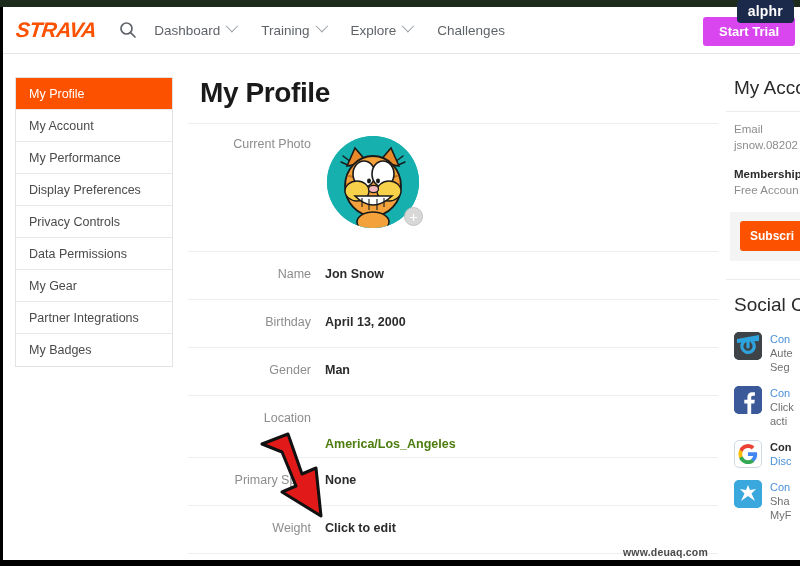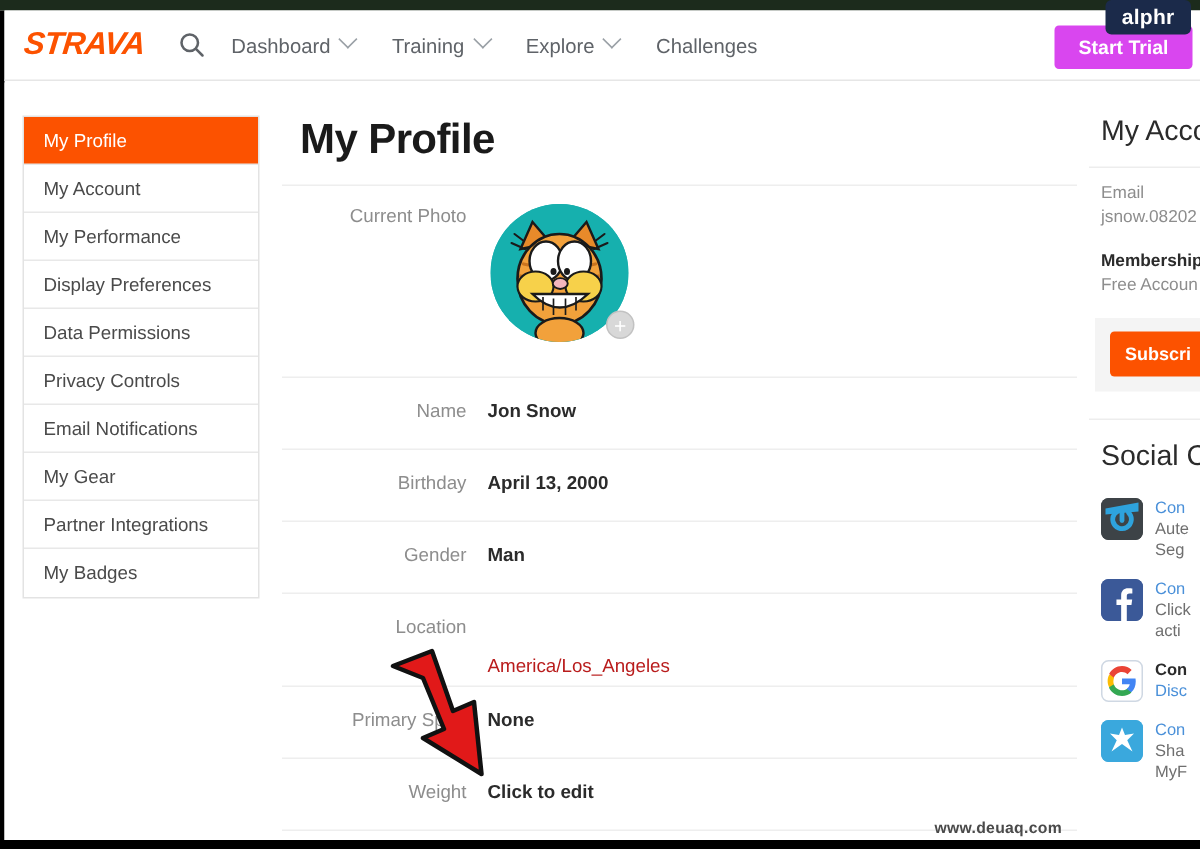--- a/index.html
+++ b/index.html
@@ -154,21 +154,21 @@
     padding-right: 14px;
     flex: none;
     line-height: 17px;
   }
   .f-value {
     color: #2b2b2b;
     font-size: 12.5px;
     font-weight: bold;
     line-height: 17px;
   }
-  .f-value.plain { font-weight: normal; color: #b91c1c; }
+  .f-value.plain { font-weight: bold; color: #4d7c0f; }
   .row-photo { min-height: 128px; padding-top: 12px; }
   .row-location { min-height: 62px; }
   .loc-stack { display: flex; flex-direction: column; gap: 12px; }
 
   
   .avatar-wrap { position: relative; width: 92px; height: 92px; margin-left: 2px; }
   .avatar {
     width: 92px; height: 92px;
     border-radius: 50%;
     background: #16b0ae;
@@ -304,23 +304,22 @@
 
   <div class="alphr-badge">alphr</div>
 
   <div class="page">
 
     <div class="side-nav">
       <div class="side-item active">My Profile</div>
       <div class="side-item">My Account</div>
       <div class="side-item">My Performance</div>
       <div class="side-item">Display Preferences</div>
+      <div class="side-item">Privacy Controls</div>
       <div class="side-item">Data Permissions</div>
-      <div class="side-item">Privacy Controls</div>
-      <div class="side-item">Email Notifications</div>
       <div class="side-item">My Gear</div>
       <div class="side-item">Partner Integrations</div>
       <div class="side-item">My Badges</div>
     </div>
 
     <div class="main">
       <div class="page-title">My Profile</div>
 
       <div class="form-row row-photo">
         <div class="f-label">Current Photo</div>

